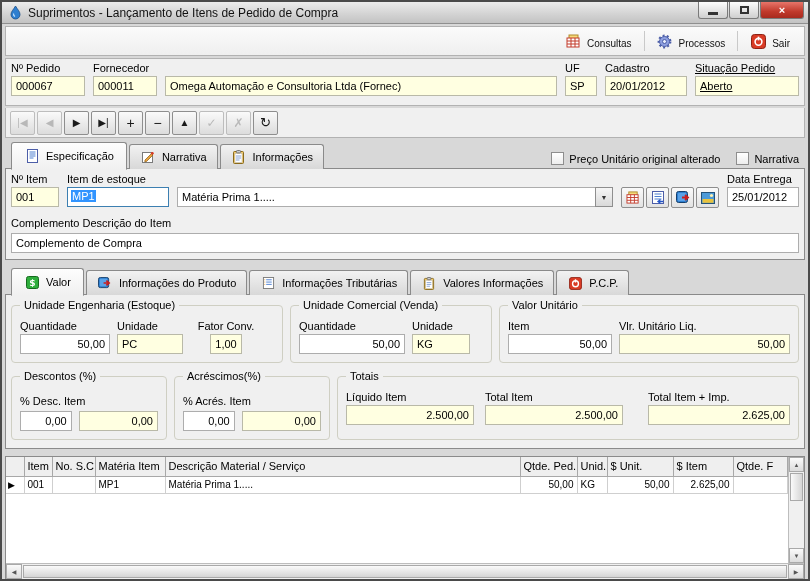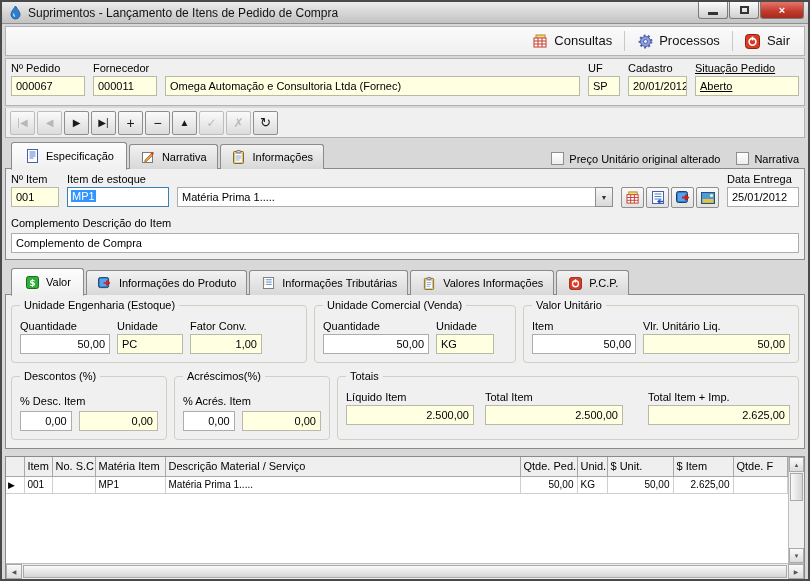--- a/index.html
+++ b/index.html
@@ -11,21 +11,21 @@
   .titlebar .app-icon{width:15px;height:15px;margin:0 5px 0 2px;}
   .titlebar .title-text{font-size:12px;color:#111;flex:1;white-space:nowrap;overflow:hidden;}
   .win-controls{display:flex;align-items:flex-start;height:100%;}
   .win-btn{width:30px;height:17px;margin-left:1px;border:1px solid #7a7a7a;border-top:none;border-radius:0 0 3px 3px;background:linear-gradient(#fdfdfd,#cfcfcf);display:flex;align-items:center;justify-content:center;font-size:10px;color:#222;}
   .win-btn.close{width:44px;background:linear-gradient(#e8756a,#c0392b 60%,#a82a1e);color:#fff;font-weight:bold;font-size:11px;}
   .min-glyph{width:10px;height:3px;background:#333;margin-top:6px;}
   .max-glyph{width:9px;height:8px;border:2px solid #333;}
 
   
   .top-toolbar{height:30px;margin:2px 3px 0 3px;background:linear-gradient(#fbfbfb,#efefef);border:1px solid #b2b2b2;display:flex;justify-content:flex-end;align-items:center;padding:0 4px;}
-  .tb-btn{display:flex;align-items:flex-start;gap:6px;padding:3px 10px;font-size:13px;color:#111;cursor:default;}
+  .tb-btn{display:flex;align-items:flex-end;gap:6px;padding:3px 10px;font-size:10px;color:#111;cursor:default;}
   .tb-sep{width:1px;height:20px;background:#c9c9c9;margin:0 2px;}
   .mini-icon{width:16px;height:16px;display:inline-flex;align-items:center;justify-content:center;flex:0 0 auto;}
 
   
   .header-panel{height:48px;margin:2px 3px;background:#F0F0F0;border:1px solid #b2b2b2;padding:3px 5px;display:flex;gap:8px;}
   .fld-group{display:flex;flex-direction:column;}
   .fld-label{font-size:11px;color:#000;margin-bottom:2px;white-space:nowrap;}
   .field{height:20px;border:1px solid #b9b9a8;background:#FFFFE1;font-size:11px;padding:3px 4px;white-space:nowrap;overflow:hidden;}
   .field.white{background:#fff;border-color:#adadad;}
   .field.num{text-align:right;}
@@ -150,21 +150,21 @@
       <span class="field">000011</span>
     </span>
     <span class="fld-group" style="flex:1;">
       <span class="fld-label">&nbsp;</span>
       <span class="field">Omega Automação e Consultoria Ltda (Fornec)</span>
     </span>
     <span class="fld-group" style="width:32px;">
       <span class="fld-label">UF</span>
       <span class="field">SP</span>
     </span>
-    <span class="fld-group" style="width:59px;">
+    <span class="fld-group" style="width:82px;">
       <span class="fld-label">Cadastro</span>
       <span class="field">20/01/2012</span>
     </span>
     <span class="fld-group" style="width:104px;text-decoration:underline;">
       <span class="fld-label">Situação Pedido</span>
       <span class="field">Aberto</span>
     </span>
   </div>
 
   <div class="navbar">
@@ -341,32 +341,32 @@
             <line x1="7.5" y1="2.6" x2="7.5" y2="6.4" stroke="#fff" stroke-width="1.6"></line>
           </svg>
       </span>
       <span>P.C.P.</span>
     </span>
     <span class="tab-spacer"></span>
   </div>
 
   <div class="tab-content" style="padding:10px 5px 2px 5px;">
     <div class="groups-row" style="margin:0;padding:0;">
-      <div class="groupbox" style="width:296px;">
+      <div class="groupbox" style="width:272px;">
         <span class="gb-title">Unidade Engenharia (Estoque)</span>
         <div class="gb-fields">
           <span class="fld-group" style="width:90px;">
             <span class="fld-label">Quantidade</span>
             <span class="field white num">50,00</span>
           </span>
           <span class="fld-group" style="width:66px;">
             <span class="fld-label">Unidade</span>
             <span class="field">PC</span>
           </span>
-          <span class="fld-group" style="width:72px;">
+          <span class="fld-group" style="width:72px;align-items:center;">
             <span class="fld-label">Fator Conv.</span>
             <span class="field num">1,00</span>
           </span>
         </div>
       </div>
       <div class="groupbox" style="width:202px;">
         <span class="gb-title">Unidade Comercial (Venda)</span>
         <div class="gb-fields">
           <span class="fld-group" style="width:106px;">
             <span class="fld-label">Quantidade</span>

